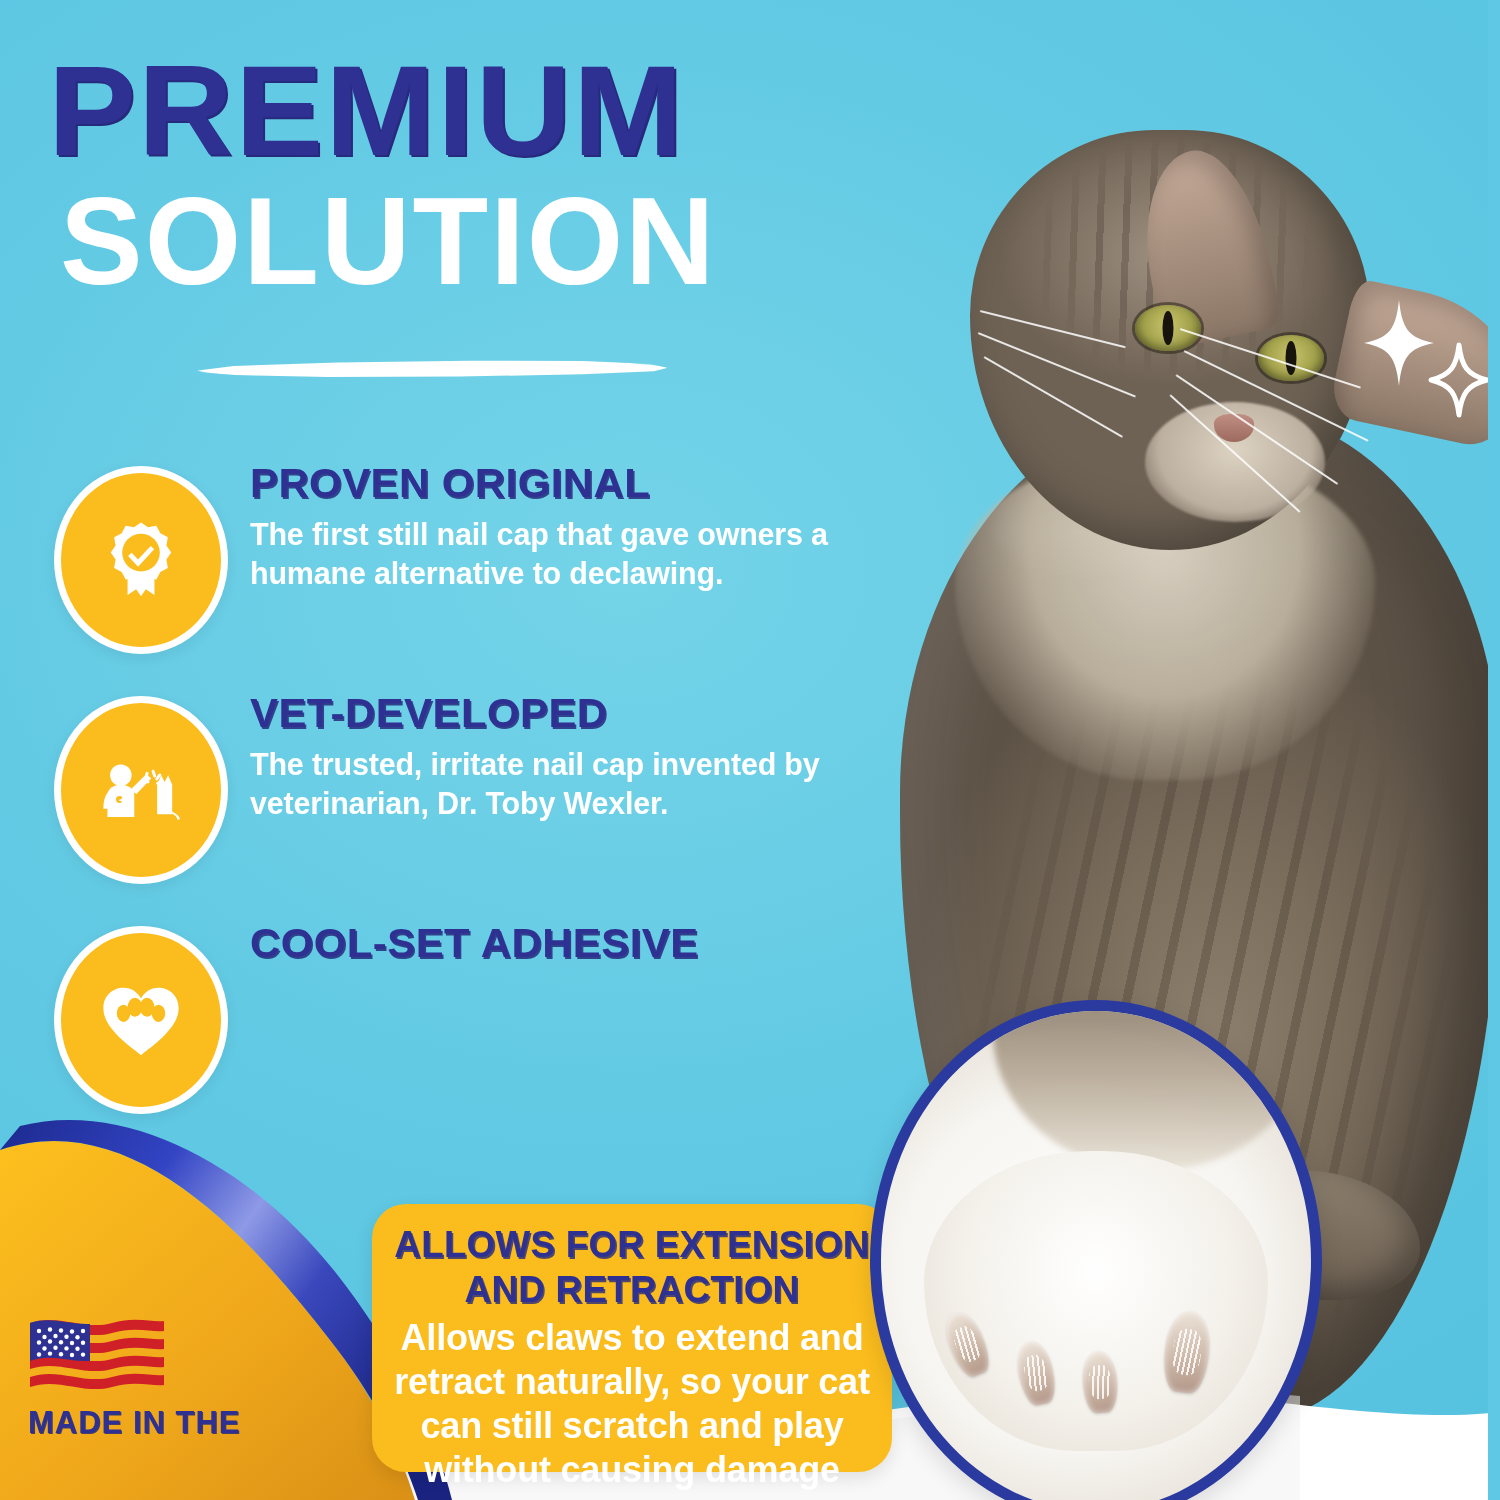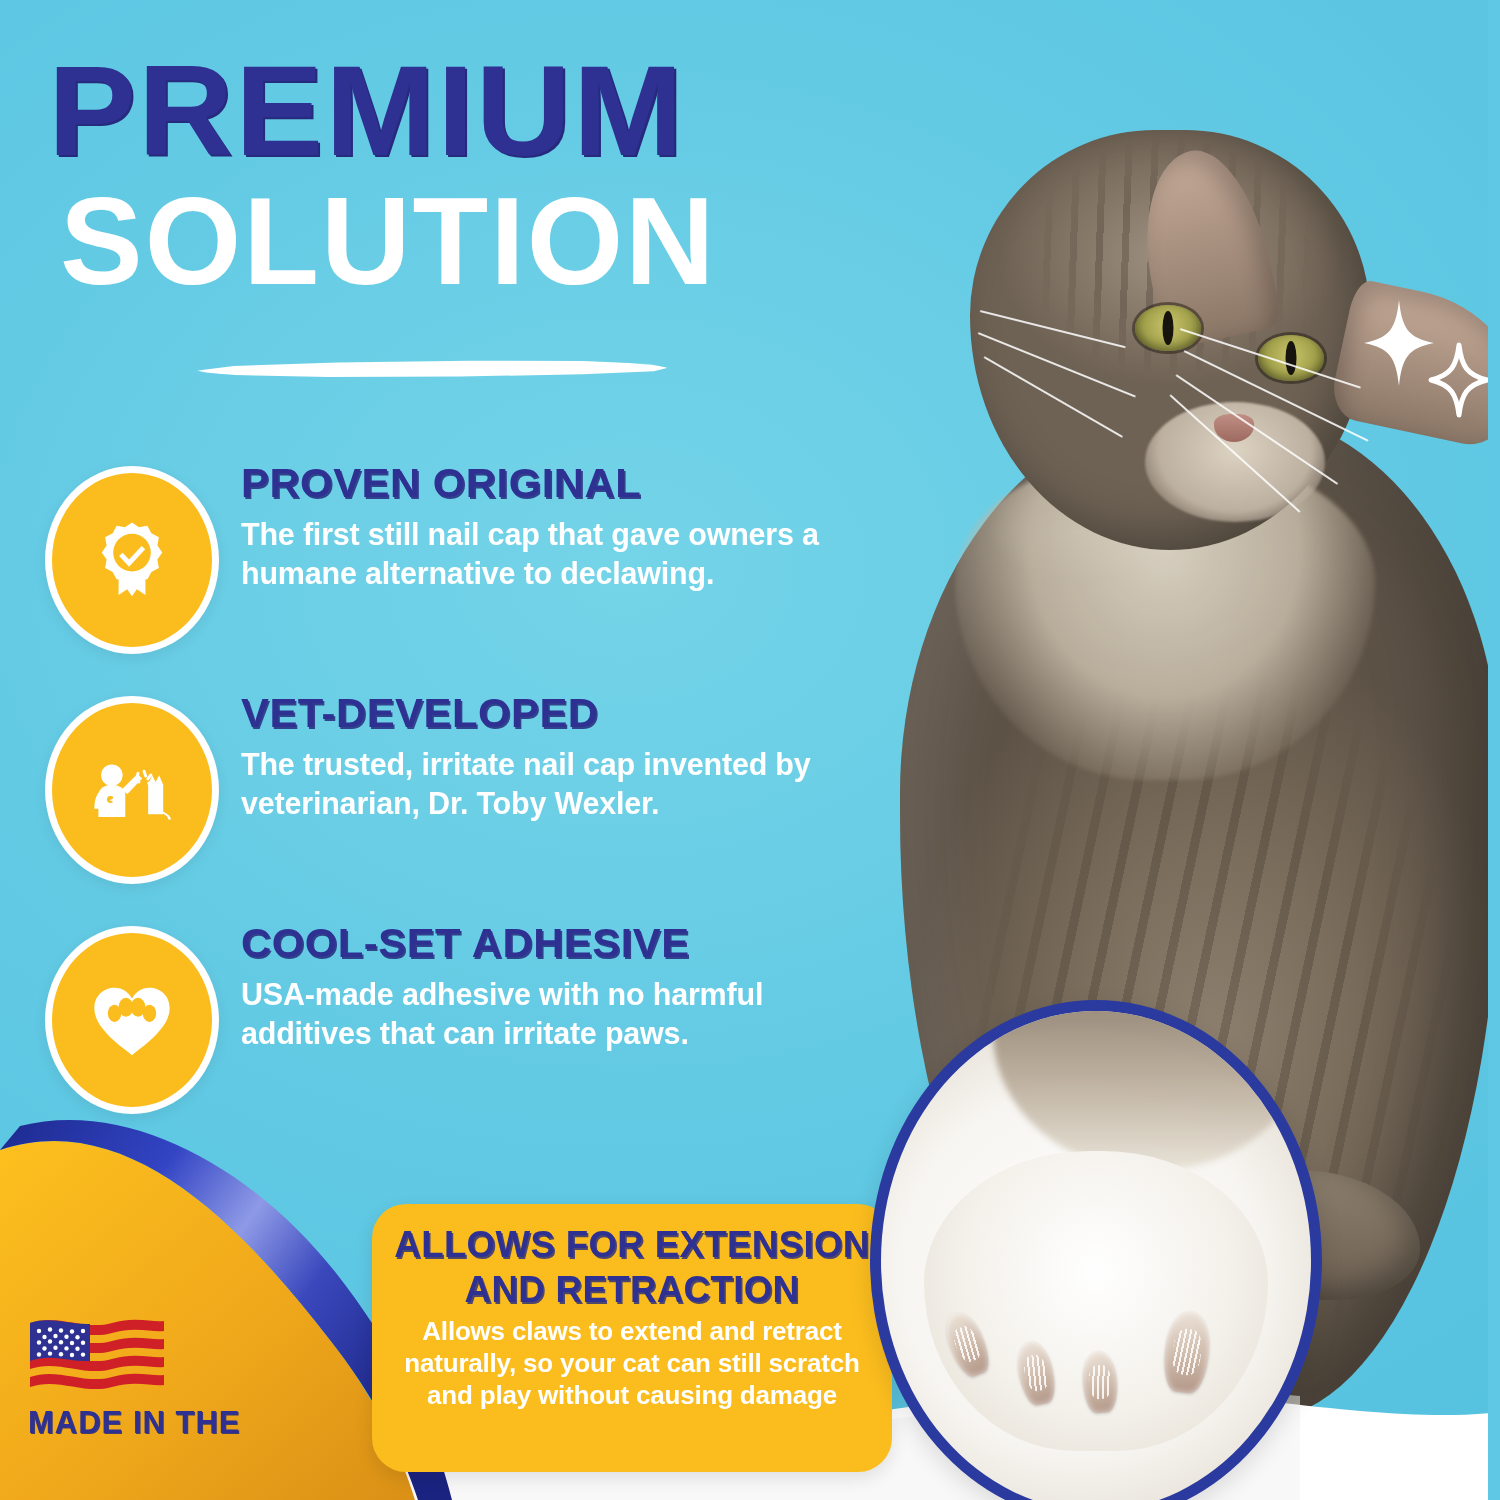--- a/index.html
+++ b/index.html
@@ -110,21 +110,21 @@
   .swoosh{
     position:absolute;left:196px;top:358px;width:472px;height:22px;
     background:#ffffff;
     border-radius:50%/50%;
     clip-path:polygon(0% 58%, 8% 36%, 30% 20%, 58% 12%, 82% 14%, 96% 26%, 100% 44%,
                       97% 60%, 82% 74%, 56% 84%, 28% 86%, 9% 78%, 2% 68%);
     filter:drop-shadow(0 0 2px rgba(255,255,255,.6));
   }
 
   
-  .features{position:absolute;left:45px;top:462px;width:800px;}
+  .features{position:absolute;left:54px;top:462px;width:800px;}
   .feature{position:relative;min-height:186px;}
   .feature + .feature{margin-top:44px;}
   .f-icon{
     position:absolute;left:0;top:4px;width:160px;height:174px;
     border-radius:50%;
     background:#fbbd1e;
     border:7px solid #ffffff;
     box-shadow:0 0 0 0 rgba(0,0,0,0), 0 4px 14px rgba(0,0,0,.07);
     display:flex;align-items:center;justify-content:center;
   }
@@ -149,21 +149,21 @@
     padding:22px 18px 0 18px;box-sizing:border-box;text-align:center;
     z-index:6;
   }
   .callout-title{
     font-size:36px;font-weight:900;color:#2e3192;line-height:1.03;
     letter-spacing:.3px;margin:0 0 8px 0;
     text-shadow:1.5px 1.5px 0 rgba(38,42,125,.8);
     transform:scaleX(1.02);
   }
   .callout-body{
-    font-size:26px;font-weight:700;color:#ffffff;line-height:1.22;margin:0;
+    font-size:36px;font-weight:700;color:#ffffff;line-height:1.22;margin:0;
     letter-spacing:-.2px;
   }
 
   
   .paw-inset{
     position:absolute;left:870px;top:1000px;width:430px;height:500px;
     border-radius:50%;
     border:11px solid #2b3a9e;
     background:
       radial-gradient(circle at 46% 52%, #ffffff 0%, #f7f5f1 52%, #e6e1d7 78%, #cfc7b7 100%);
@@ -307,21 +307,20 @@
           <path d="M32 58 C10 42 4 32 4 23 C4 14 11 8 19 8 C25 8 29.5 11.5 32 16 C34.5 11.5 39 8 45 8 C53 8 60 14 60 23 C60 32 54 42 32 58z"></path>
           <ellipse cx="19" cy="27" rx="5" ry="6.4" fill="#fbbd1e"></ellipse>
           <ellipse cx="27.5" cy="22.5" rx="5.4" ry="7" fill="#fbbd1e"></ellipse>
           <ellipse cx="36.5" cy="22.5" rx="5.4" ry="7" fill="#fbbd1e"></ellipse>
           <ellipse cx="45" cy="27" rx="5" ry="6.4" fill="#fbbd1e"></ellipse>
           <path d="M32 29 C38.5 29 43 34.5 43 40 C43 47 37 54 32 58 C27 54 21 47 21 40 C21 34.5 25.5 29 32 29z"></path>
         </svg>
       </div>
       <div class="f-text">
         <p class="f-head">COOL-SET ADHESIVE</p>
-        <p class="f-body">USA-made adhesive with no harmful additives that can irritate paws.</p>
       </div>
     </div>
 
   </div>
 
   <div class="paw-inset">
     <div class="paw-fur-top"></div>
     <div class="paw-pad"></div>
     <div class="claw c1">
         <i></i>

